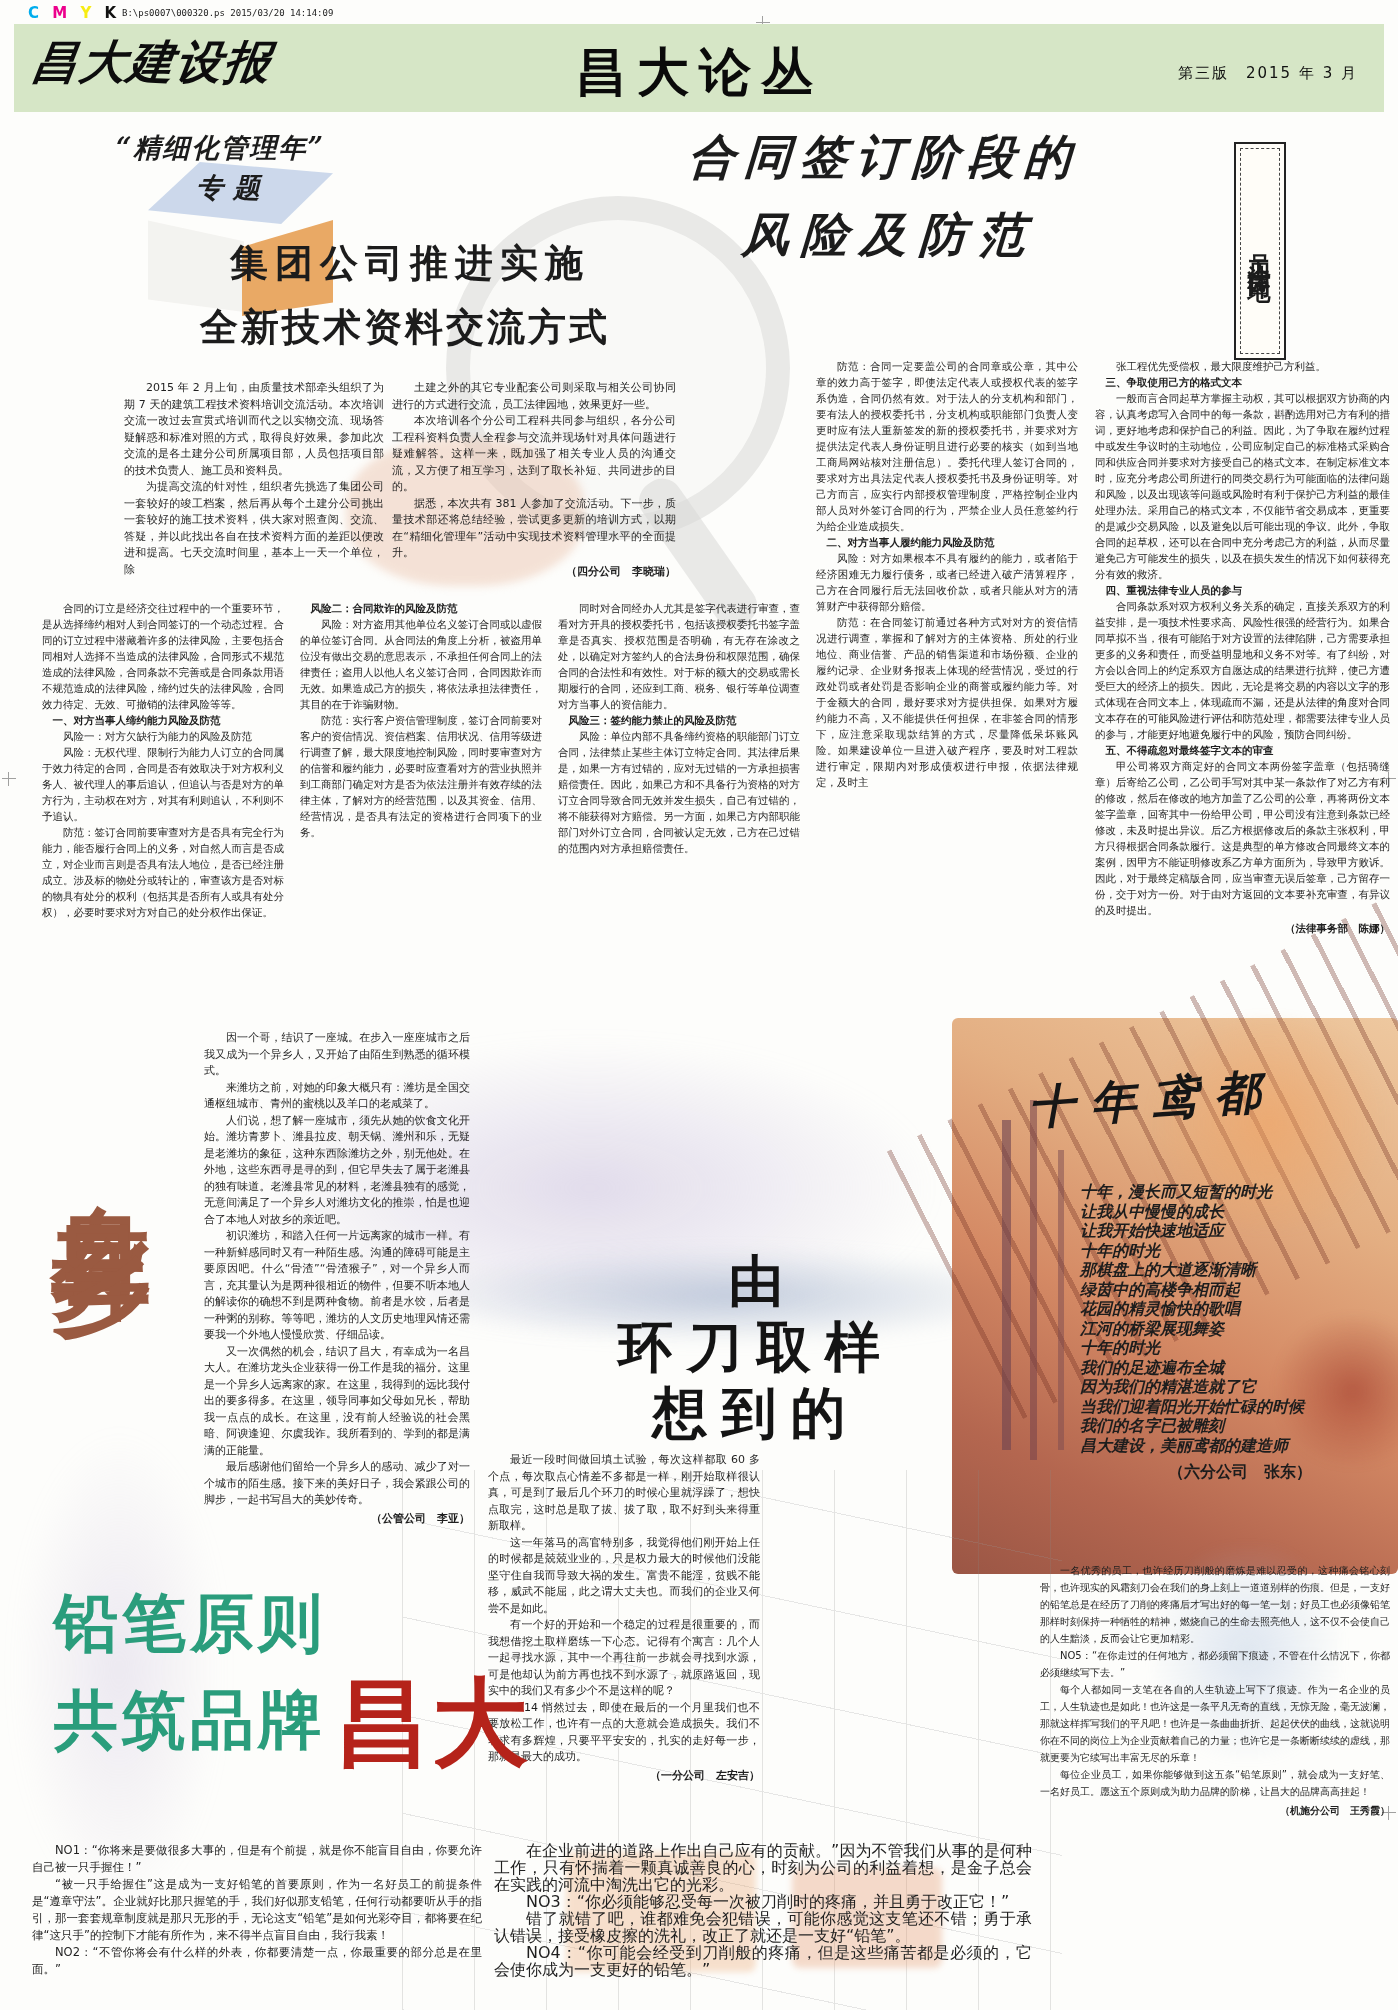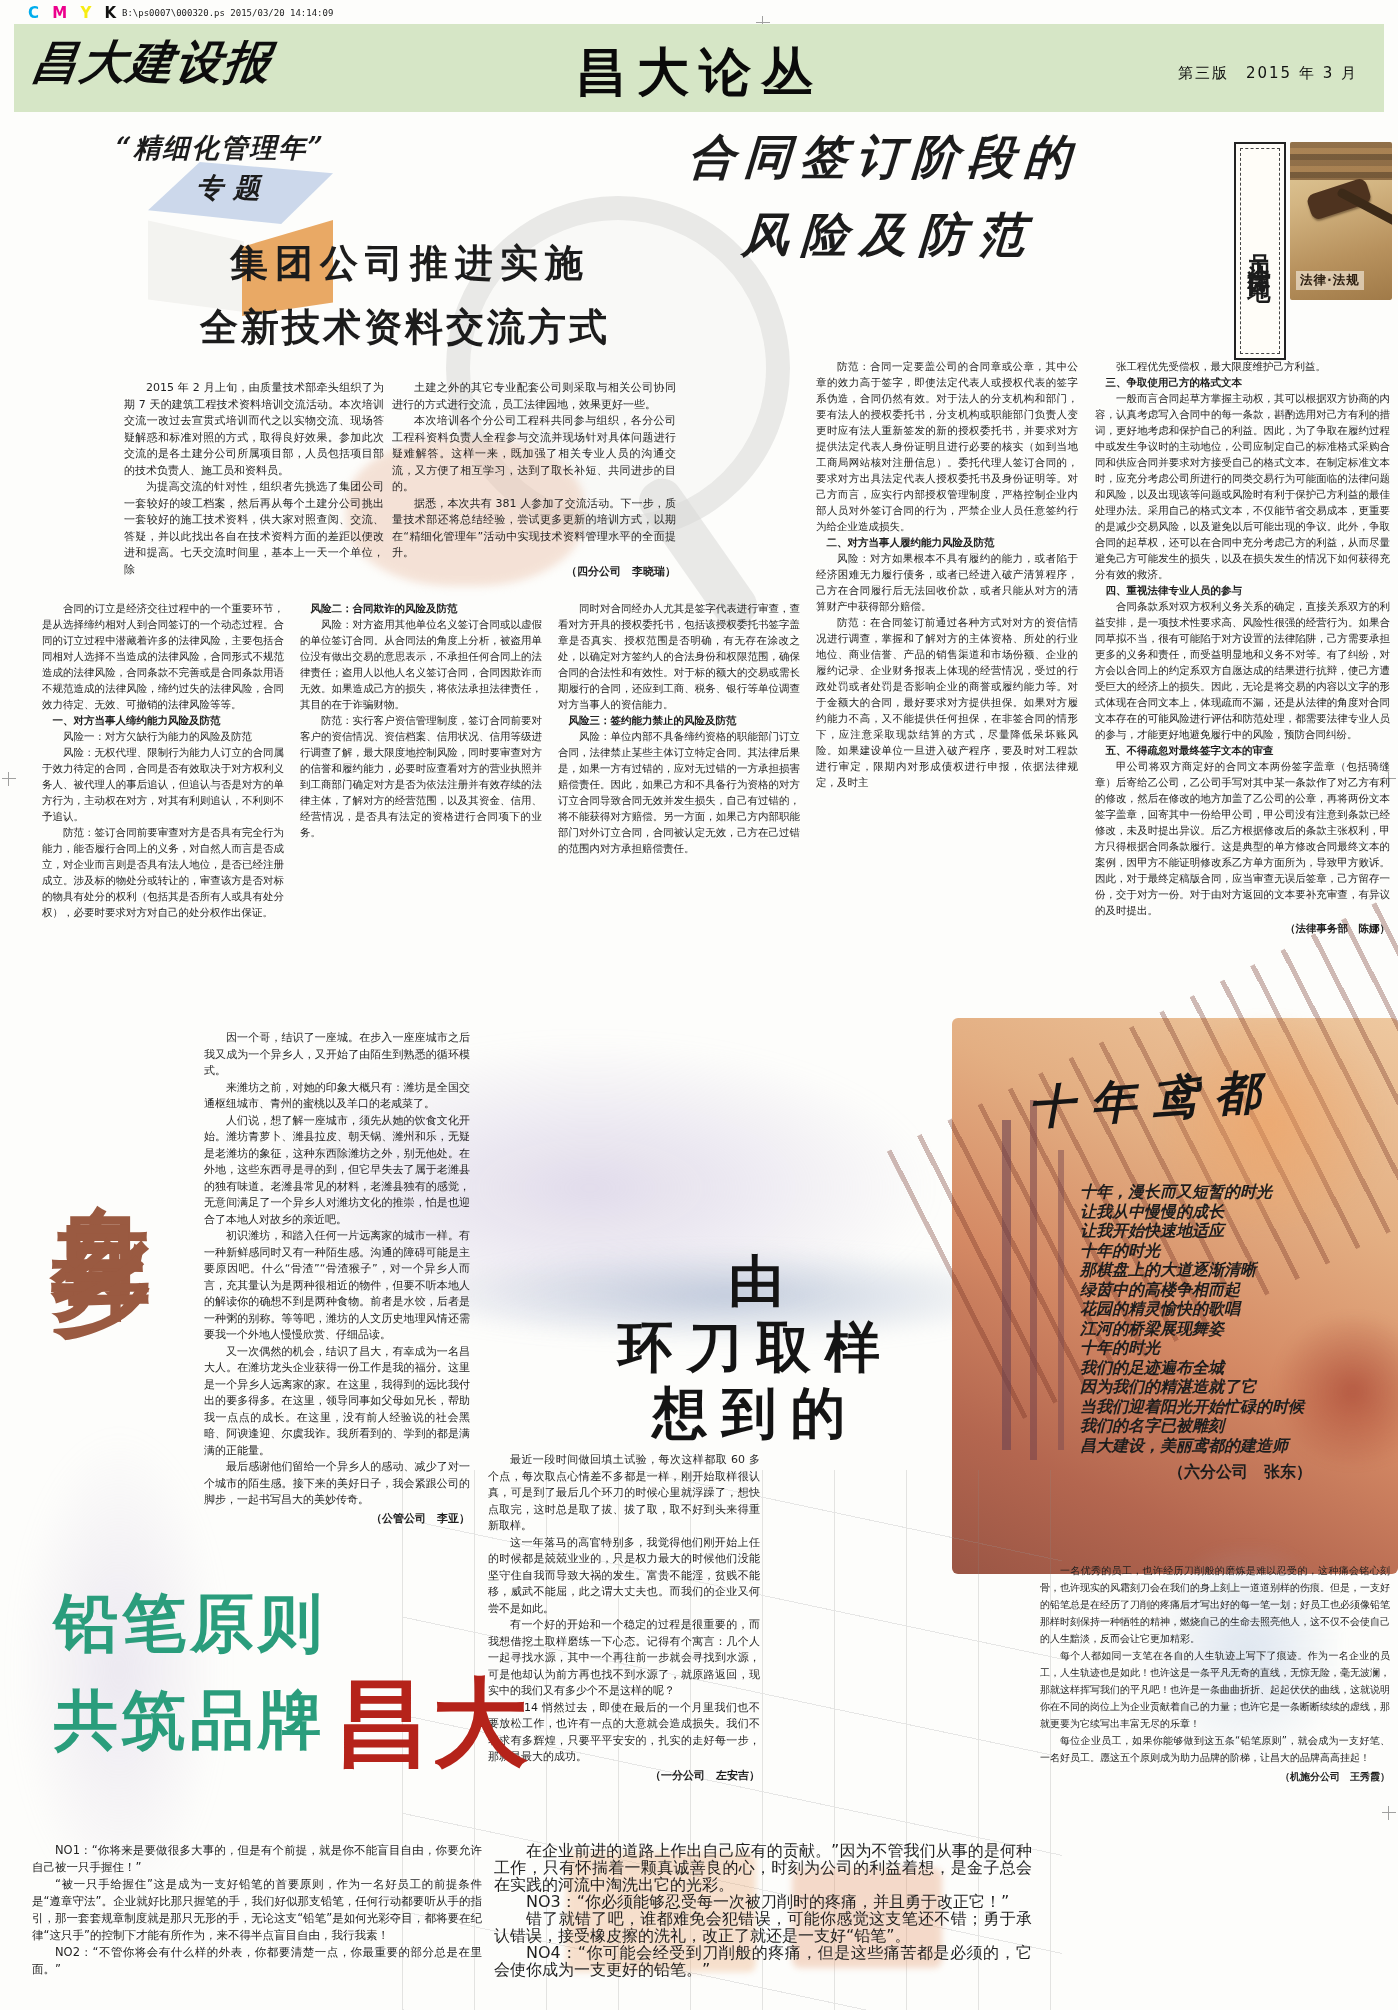--- a/index.html
+++ b/index.html
@@ -170,26 +170,20 @@
         <p>土建之外的其它专业配套公司则采取与相关公司协同进行的方式进行交流，员工法律园地，效果更好一些。</p>
         <p>本次培训各个分公司工程科共同参与组织，各分公司工程科资料负责人全程参与交流并现场针对具体问题进行疑难解答。这样一来，既加强了相关专业人员的沟通交流，又方便了相互学习，达到了取长补短、共同进步的目的。</p>
         <p>据悉，本次共有 381 人参加了交流活动。下一步，质量技术部还将总结经验，尝试更多更新的培训方式，以期在“精细化管理年”活动中实现技术资料管理水平的全面提升。</p>
       </div>
     <div class="byline">（四分公司　李晓瑞）</div>
   </div>
 
   <div class="law-title1">合同签订阶段的</div>
   <div class="law-title2">风险及防范</div>
   <div class="law-badge">员工法律园地</div>
-  <div class="gavel">
-    <div class="books"></div>
-    <div class="head"></div>
-    <div class="handle"></div>
-    <div class="gavel-caption">法律·法规</div>
-  </div>
 
   <div class="bodytext law-col law-c1" style="position:absolute;">
       <p>合同的订立是经济交往过程中的一个重要环节，是从选择缔约相对人到合同签订的一个动态过程。合同的订立过程中潜藏着许多的法律风险，主要包括合同相对人选择不当造成的法律风险，合同形式不规范造成的法律风险，合同条款不完善或是合同条款用语不规范造成的法律风险，缔约过失的法律风险，合同效力待定、无效、可撤销的法律风险等等。</p>
       <p class="b">一、对方当事人缔约能力风险及防范</p>
       <p>风险一：对方欠缺行为能力的风险及防范</p>
       <p>风险：无权代理、限制行为能力人订立的合同属于效力待定的合同，合同是否有效取决于对方权利义务人、被代理人的事后追认，但追认与否是对方的单方行为，主动权在对方，对其有利则追认，不利则不予追认。</p>
       <p>防范：签订合同前要审查对方是否具有完全行为能力，能否履行合同上的义务，对自然人而言是否成立，对企业而言则是否具有法人地位，是否已经注册成立。涉及标的物处分或转让的，审查该方是否对标的物具有处分的权利（包括其是否所有人或具有处分权），必要时要求对方对自己的处分权作出保证。</p>
     </div>
   <div class="bodytext law-col law-c2" style="position:absolute;">
       <p class="b">风险二：合同欺诈的风险及防范</p>
@@ -293,19 +287,20 @@
     </div>
   <div class="bodytext pencil-b" style="position:absolute;">
       <p>在企业前进的道路上作出自己应有的贡献。”因为不管我们从事的是何种工作，只有怀揣着一颗真诚善良的心，时刻为公司的利益着想，是金子总会在实践的河流中淘洗出它的光彩。</p>
       <p>NO3：“你必须能够忍受每一次被刀削时的疼痛，并且勇于改正它！”</p>
       <p>错了就错了吧，谁都难免会犯错误，可能你感觉这支笔还不错；勇于承认错误，接受橡皮擦的洗礼，改正了就还是一支好“铅笔”。</p>
       <p>NO4：“你可能会经受到刀削般的疼痛，但是这些痛苦都是必须的，它会使你成为一支更好的铅笔。”</p>
     </div>
   <div class="bodytext pencil-d" style="position:absolute;">
     <div>
         <p>一名优秀的员工，也许经历刀削般的磨炼是难以忍受的，这种痛会铭心刻骨，也许现实的风霜刻刀会在我们的身上刻上一道道别样的伤痕。但是，一支好的铅笔总是在经历了刀削的疼痛后才写出好的每一笔一划；好员工也必须像铅笔那样时刻保持一种牺牲的精神，燃烧自己的生命去照亮他人，这不仅不会使自己的人生黯淡，反而会让它更加精彩。</p>
+        <p>NO5：“在你走过的任何地方，都必须留下痕迹，不管在什么情况下，你都必须继续写下去。”</p>
         <p>每个人都如同一支笔在各自的人生轨迹上写下了痕迹。作为一名企业的员工，人生轨迹也是如此！也许这是一条平凡无奇的直线，无惊无险，毫无波澜，那就这样挥写我们的平凡吧！也许是一条曲曲折折、起起伏伏的曲线，这就说明你在不同的岗位上为企业贡献着自己的力量；也许它是一条断断续续的虚线，那就更要为它续写出丰富无尽的乐章！</p>
         <p>每位企业员工，如果你能够做到这五条“铅笔原则”，就会成为一支好笔、一名好员工。愿这五个原则成为助力品牌的阶梯，让昌大的品牌高高挂起！</p>
       </div>
     <div class="byline">（机施分公司　王秀霞）</div>
   </div>
 
 </div>
 
 </body></html>

